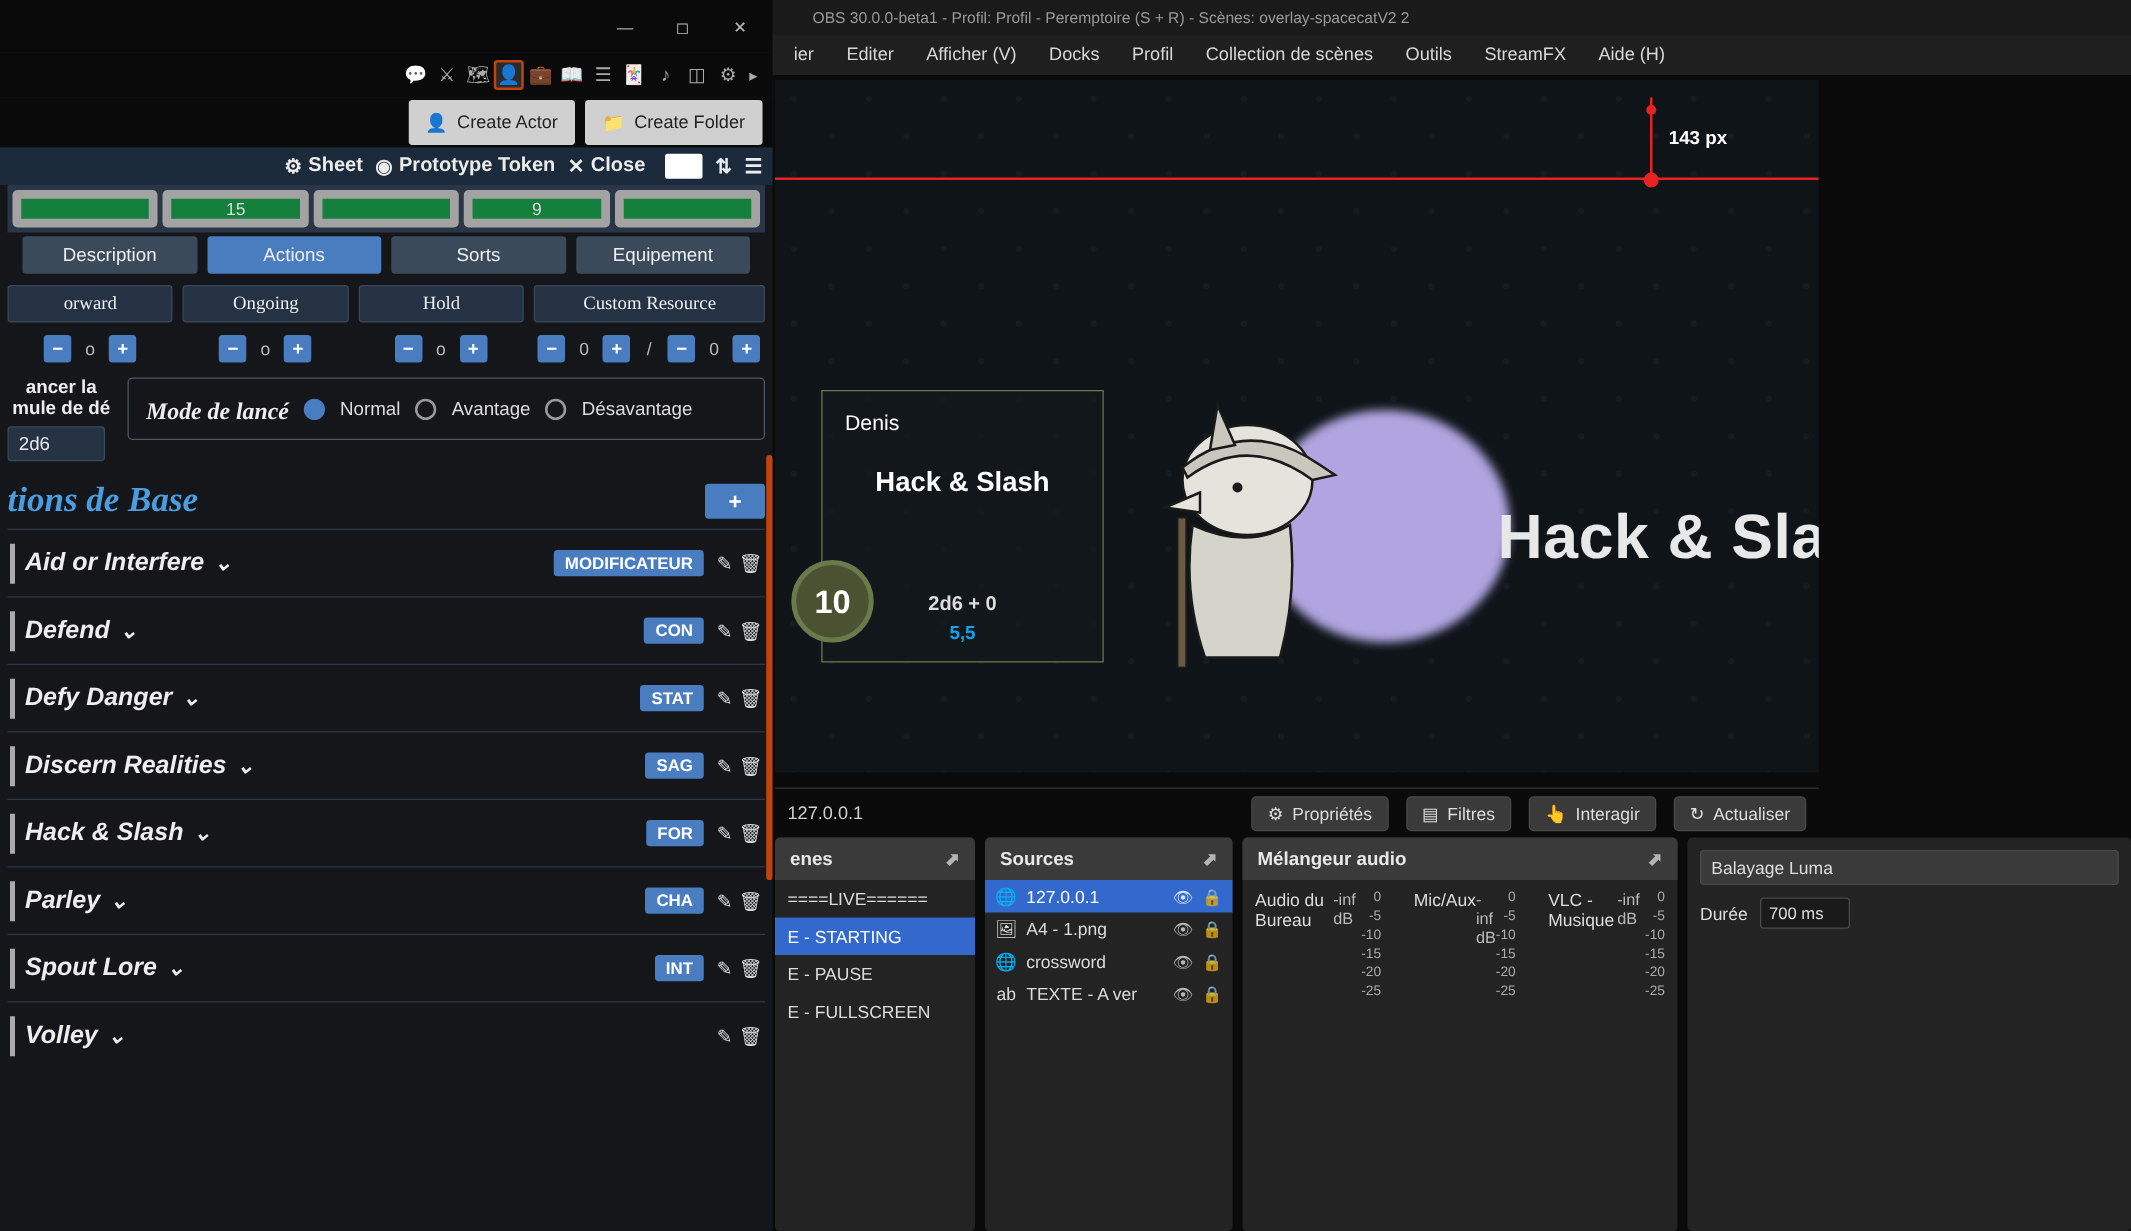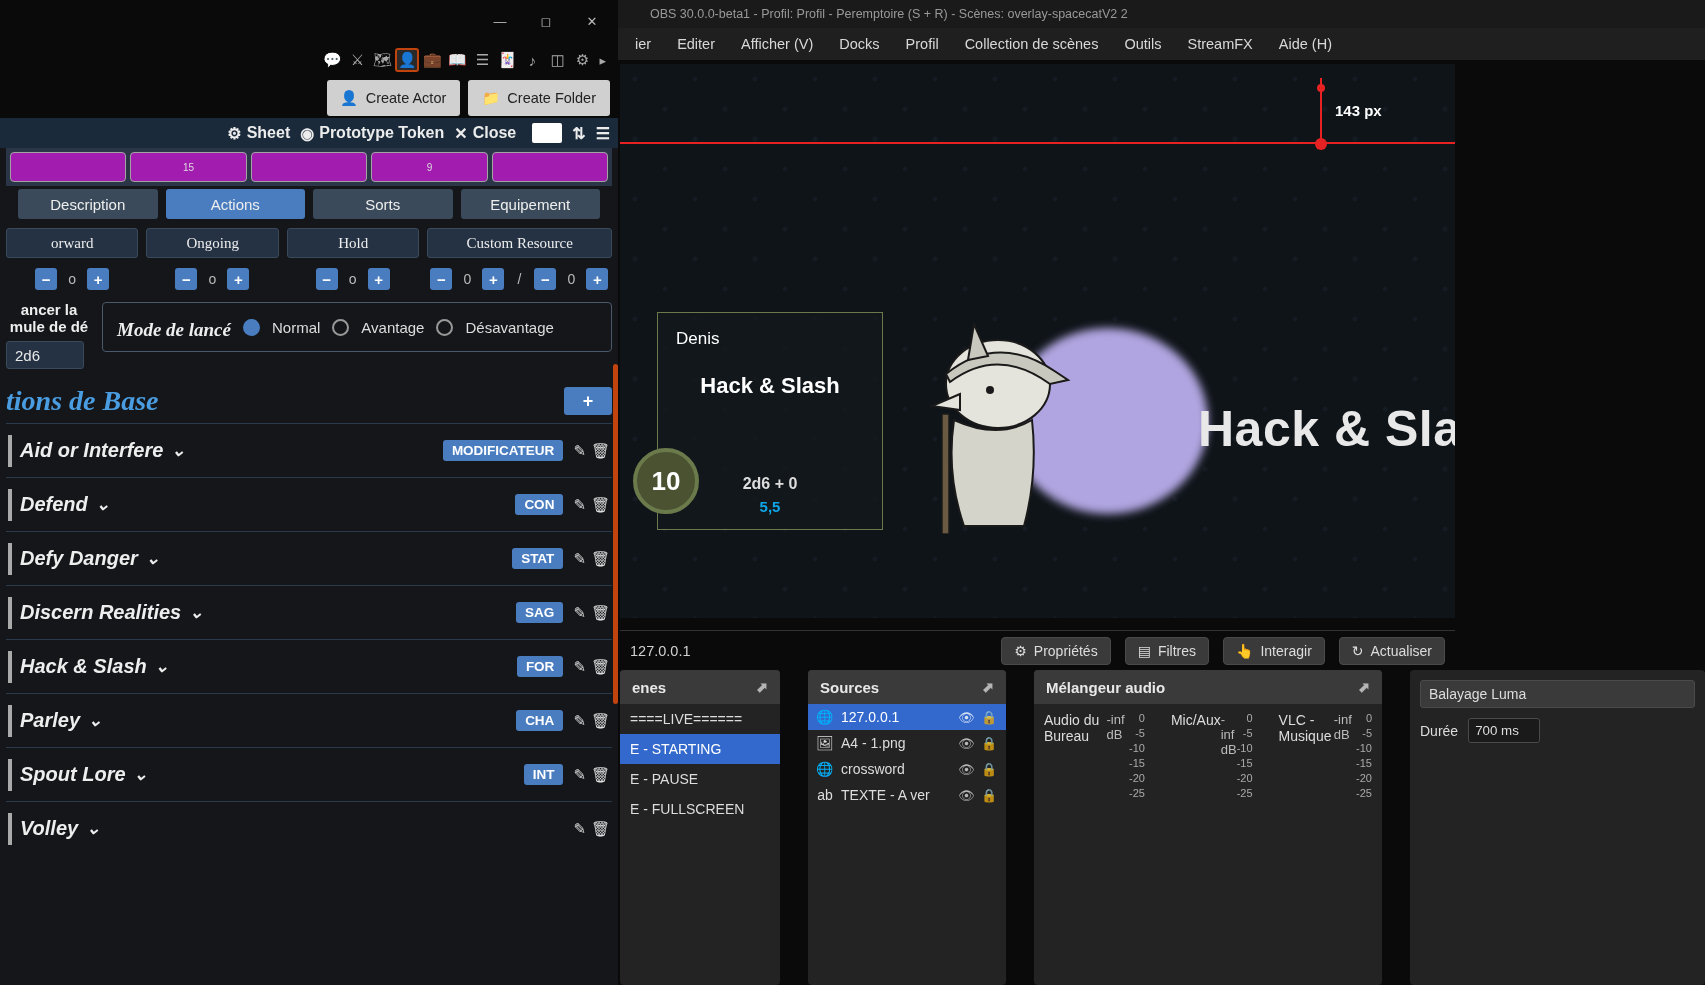--- a/index.html
+++ b/index.html
@@ -20,21 +20,21 @@
 .preview-card-roll{position:absolute;bottom:36px;left:0;right:0;text-align:center;color:#ddd;font-size:16px;font-weight:600}
 .preview-card-sub{position:absolute;bottom:14px;left:0;right:0;text-align:center;color:#0ea5e9;font-size:15px;font-weight:600}
 .preview-circle{position:absolute;top:384px;left:13px;width:66px;height:66px;border-radius:50%;background:#4a5232;border:4px solid #6b7a4a;display:flex;align-items:center;justify-content:center;color:#fff;font-size:26px;font-weight:800}
 .preview-blob{position:absolute;top:250px;left:278px;width:560px;height:220px}
 .blob-bg{position:absolute;top:14px;left:110px;width:200px;height:186px;background:#b0a5e0;border-radius:50%;filter:blur(4px)}
 .blob-title{position:absolute;top:86px;left:300px;color:#e8e8e8;font-size:50px;font-weight:800;letter-spacing:.5px;white-space:nowrap}
 .blob-char{position:absolute;top:0;left:0;width:180px;height:220px}
 .obs-cbar{position:absolute;top:630px;left:620px;right:250px;height:40px;display:flex;align-items:center;gap:14px;padding:0 10px;color:#d0d0d0;font-size:14.5px;border-top:1px solid #333}
 .obs-cbar .addr{flex:0 0 auto;margin-right:auto}
 .obs-btn{background:#3a3a3a;border:1px solid #4a4a4a;border-radius:4px;padding:5px 12px;color:#ddd;font-size:14px;display:inline-flex;gap:7px;align-items:center;cursor:pointer}
-.obs-panels{position:absolute;top:670px;left:620px;right:0;height:315px;display:flex;gap:28px}
+.obs-panels{position:absolute;top:670px;left:620px;right:0;height:315px;display:flex;gap:8px}
 .panel{background:#232323;border-radius:4px;display:flex;flex-direction:column}
 .panel-hdr{background:#3a3a3a;height:34px;display:flex;align-items:center;padding:0 12px;font-size:15px;font-weight:600;color:#e8e8e8;border-radius:4px 4px 0 0;justify-content:space-between}
 .panel-hdr .pop{font-size:14px;opacity:.7}
 .scenes-panel{width:160px;flex-shrink:0}
 .scene-item{padding:7px 10px;font-size:14px;color:#ddd;white-space:nowrap;overflow:hidden}
 .scene-item.sel{background:#3369cc;color:#fff}
 .sources-panel{width:198px;flex-shrink:0}
 .src-item{display:flex;align-items:center;padding:5px 8px;font-size:14px;gap:7px;color:#ddd}
 .src-item.sel{background:#3369cc;color:#fff}
 .src-item .glyph{width:18px;text-align:center}
@@ -58,21 +58,21 @@
 .fw-tabbar{height:36px;background:#0a0a0a;display:flex;justify-content:flex-end;align-items:center;gap:1px;padding:0 8px}
 .fw-tabbar .tab{width:24px;height:24px;display:flex;align-items:center;justify-content:center;color:#aaa;font-size:15px}
 .fw-tabbar .tab.act{border:2px solid #c1440e;border-radius:3px;background:#2a2a2a}
 .fw-tabbar .chev{color:#aaa;font-size:13px;padding:0 4px}
 .fw-actions{height:40px;background:#0a0a0a;display:flex;justify-content:flex-end;gap:8px;padding:2px 8px}
 .fw-actions .abtn{background:#d0d0d0;color:#222;border:none;border-radius:3px;padding:6px 14px;font-size:14.5px;font-weight:500;display:inline-flex;gap:7px;align-items:center}
 .sheet-hdr{height:30px;background:#1a2a3a;display:flex;justify-content:flex-end;gap:10px;align-items:center;padding:0 8px;color:#ececec;font-size:16px;font-weight:600}
 .sheet-hdr .sh-item{display:inline-flex;gap:5px;align-items:center}
 .sheet-hdr .sh-right{margin-left:6px}
 .sheet-statrow{height:38px;background:#2a3648;display:flex;align-items:center;padding:0 4px;gap:4px}
-.statbox{flex:1;background:#a21caf;border:1px solid #a3a3a3;border-radius:4px;height:30px;display:flex;align-items:center;justify-content:center;color:#ddd;font-size:10px;position:relative}
+.statbox{flex:1;background:#15803d;border:7px solid #a3a3a3;border-radius:4px;height:30px;display:flex;align-items:center;justify-content:center;color:#ddd;font-size:14px;position:relative}
 .tabs-row{height:36px;display:flex;gap:8px;padding:4px 12px;align-items:center}
 .tabs-row .t{flex:1;background:#3a4a5a;border-radius:3px;height:30px;display:flex;align-items:center;justify-content:center;color:#eee;font-size:15px;cursor:pointer}
 .tabs-row .t.act{background:#4a7dc0}
 .res-row{display:flex;gap:8px;padding:6px 0}
 .res-box{flex:1;background:#243244;border:1px solid #3a4a5a;border-radius:3px;height:30px;display:flex;align-items:center;justify-content:center;color:#eee;font-size:15px;font-family:Georgia,serif;}
 .res-box.wide{flex:1.4}
 .pm-row{display:flex;gap:8px;padding:4px 0;align-items:center}
 .pm-group{flex:1;display:flex;align-items:center;justify-content:center;gap:6px}
 .pm-btn{width:22px;height:22px;background:#4a7dc0;border-radius:3px;color:#fff;display:flex;align-items:center;justify-content:center;font-size:15px;font-weight:700}
 .pm-o{color:#bbb;font-size:14px;width:18px;text-align:center}

